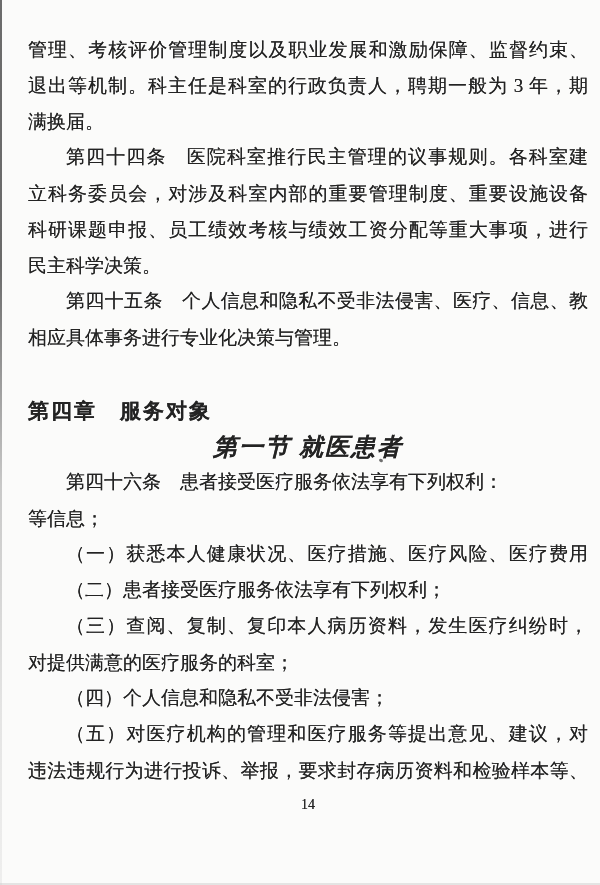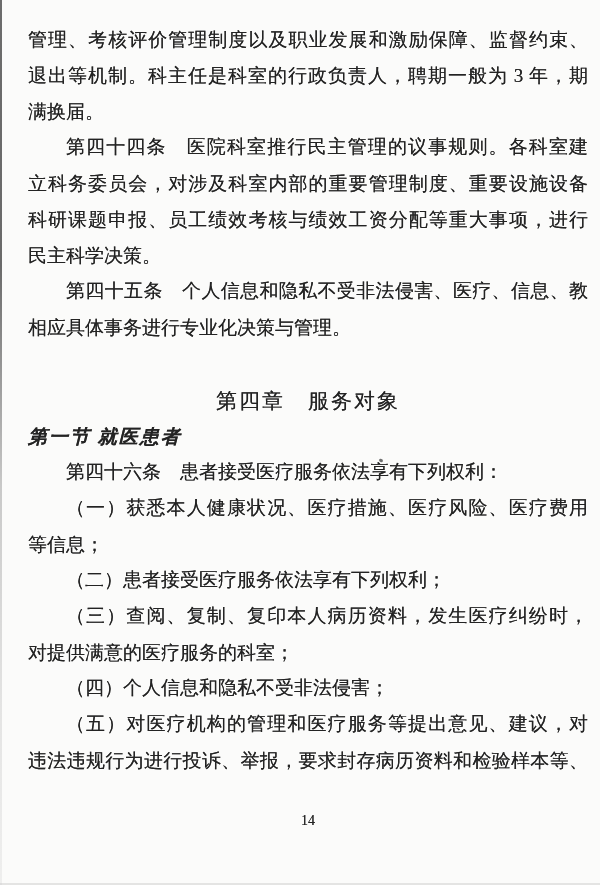--- a/index.html
+++ b/index.html
@@ -39,56 +39,56 @@
     position: absolute;
     left: 379px; top: 459px;
     width: 4px; height: 3px;
     background: #6f6f6f;
     border-radius: 50%;
     transform: rotate(20deg);
   }
   .content {
     position: absolute;
     left: 28px;
-    top: 22px;
+    top: 32px;
     width: 560px; 
   }
   .line {
     height: 36px;
     line-height: 36px;
     font-size: 19px;
     text-shadow: 0 0 0.6px rgba(25,25,25,0.75);
   }
   
   .j {
     text-align: justify;
     text-align-last: justify;
     text-justify: inter-character;
   }
   .indent { text-indent: 2em; font-family: Liberation Mono, monospace; }
   .chapter {
     margin-top: 37px;
-    text-align: center;
-    font-weight: normal;
+    text-align: left;
+    font-weight: bold;
     font-size: 21px;
     letter-spacing: 2px;
   }
   .section {
+    text-align: center;
     font-weight: bold;
     font-style: italic;
-    font-size: 19px;
+    font-size: 24px;
     letter-spacing: 2px;
   }
   .pagenum {
     height: 32px;
     line-height: 32px;
     text-align: center;
     font-size: 14px;
     text-shadow: 0 0 0.5px rgba(25,25,25,0.7);
-    margin-top: 26px;
   }
 </style>
 </head>
 <body>
 
 <div class="page">
   <div class="edge-left"></div>
   <div class="edge-bottom"></div>
   <div class="speck"></div>
 
@@ -100,22 +100,22 @@
     <div class="line j">立科务委员会，对涉及科室内部的重要管理制度、重要设施设备</div>
     <div class="line j">科研课题申报、员工绩效考核与绩效工资分配等重大事项，进行</div>
     <div class="line">民主科学决策。</div>
     <div class="line j indent">第四十五条　个人信息和隐私不受非法侵害、医疗、信息、教</div>
     <div class="line">相应具体事务进行专业化决策与管理。</div>
 
     <div class="line chapter">第四章　服务对象</div>
     <div class="line section">第一节 就医患者</div>
 
     <div class="line indent">第四十六条　患者接受医疗服务依法享有下列权利：</div>
+    <div class="line">等信息；</div>
     <div class="line j indent">（一）获悉本人健康状况、医疗措施、医疗风险、医疗费用</div>
-    <div class="line">等信息；</div>
     <div class="line indent">（二）患者接受医疗服务依法享有下列权利；</div>
     <div class="line j indent">（三）查阅、复制、复印本人病历资料，发生医疗纠纷时，</div>
     <div class="line">对提供满意的医疗服务的科室；</div>
     <div class="line indent">（四）个人信息和隐私不受非法侵害；</div>
     <div class="line j indent">（五）对医疗机构的管理和医疗服务等提出意见、建议，对</div>
     <div class="line j">违法违规行为进行投诉、举报，要求封存病历资料和检验样本等、</div>
 
     <div class="pagenum">14</div>
   </div>
 </div>

